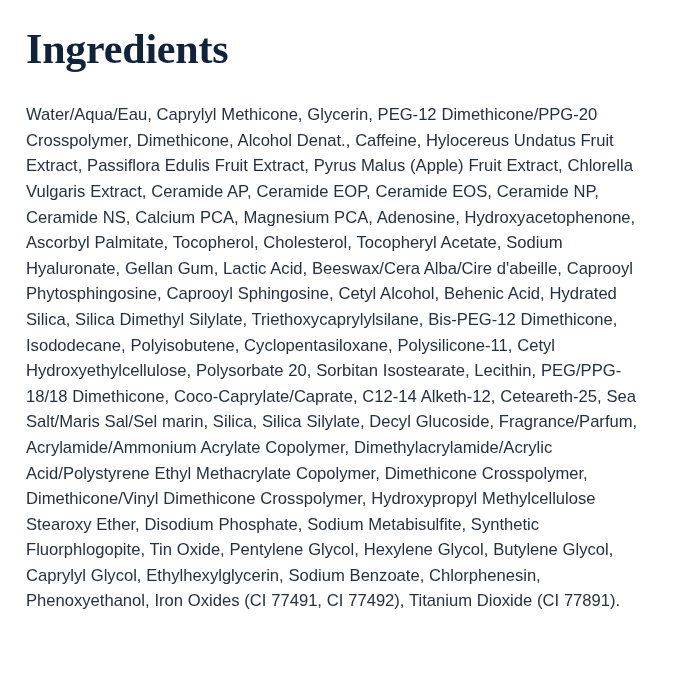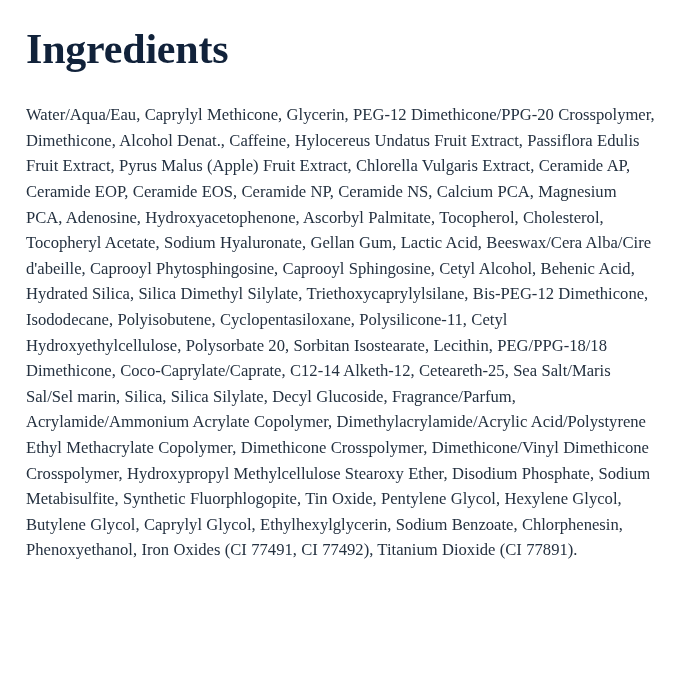--- a/index.html
+++ b/index.html
@@ -23,21 +23,21 @@
   .title {
     font-family: "Liberation Serif", serif;
     font-weight: bold;
     font-size: 42px;
     line-height: 1.1;
     color: #11223a;
     margin: 0 0 30px 0;
     letter-spacing: -0.2px;
   }
   .body-text {
-    font-family: Liberation Serif, serif;
+    font-family: Liberation Sans, sans-serif;
     font-size: 16.6px;
     line-height: 25.6px;
     color: #243140;
     text-align: left;
     margin: 0;
     max-width: 632px;
     word-spacing: 0.2px;
   }
 </style>
 </head>

